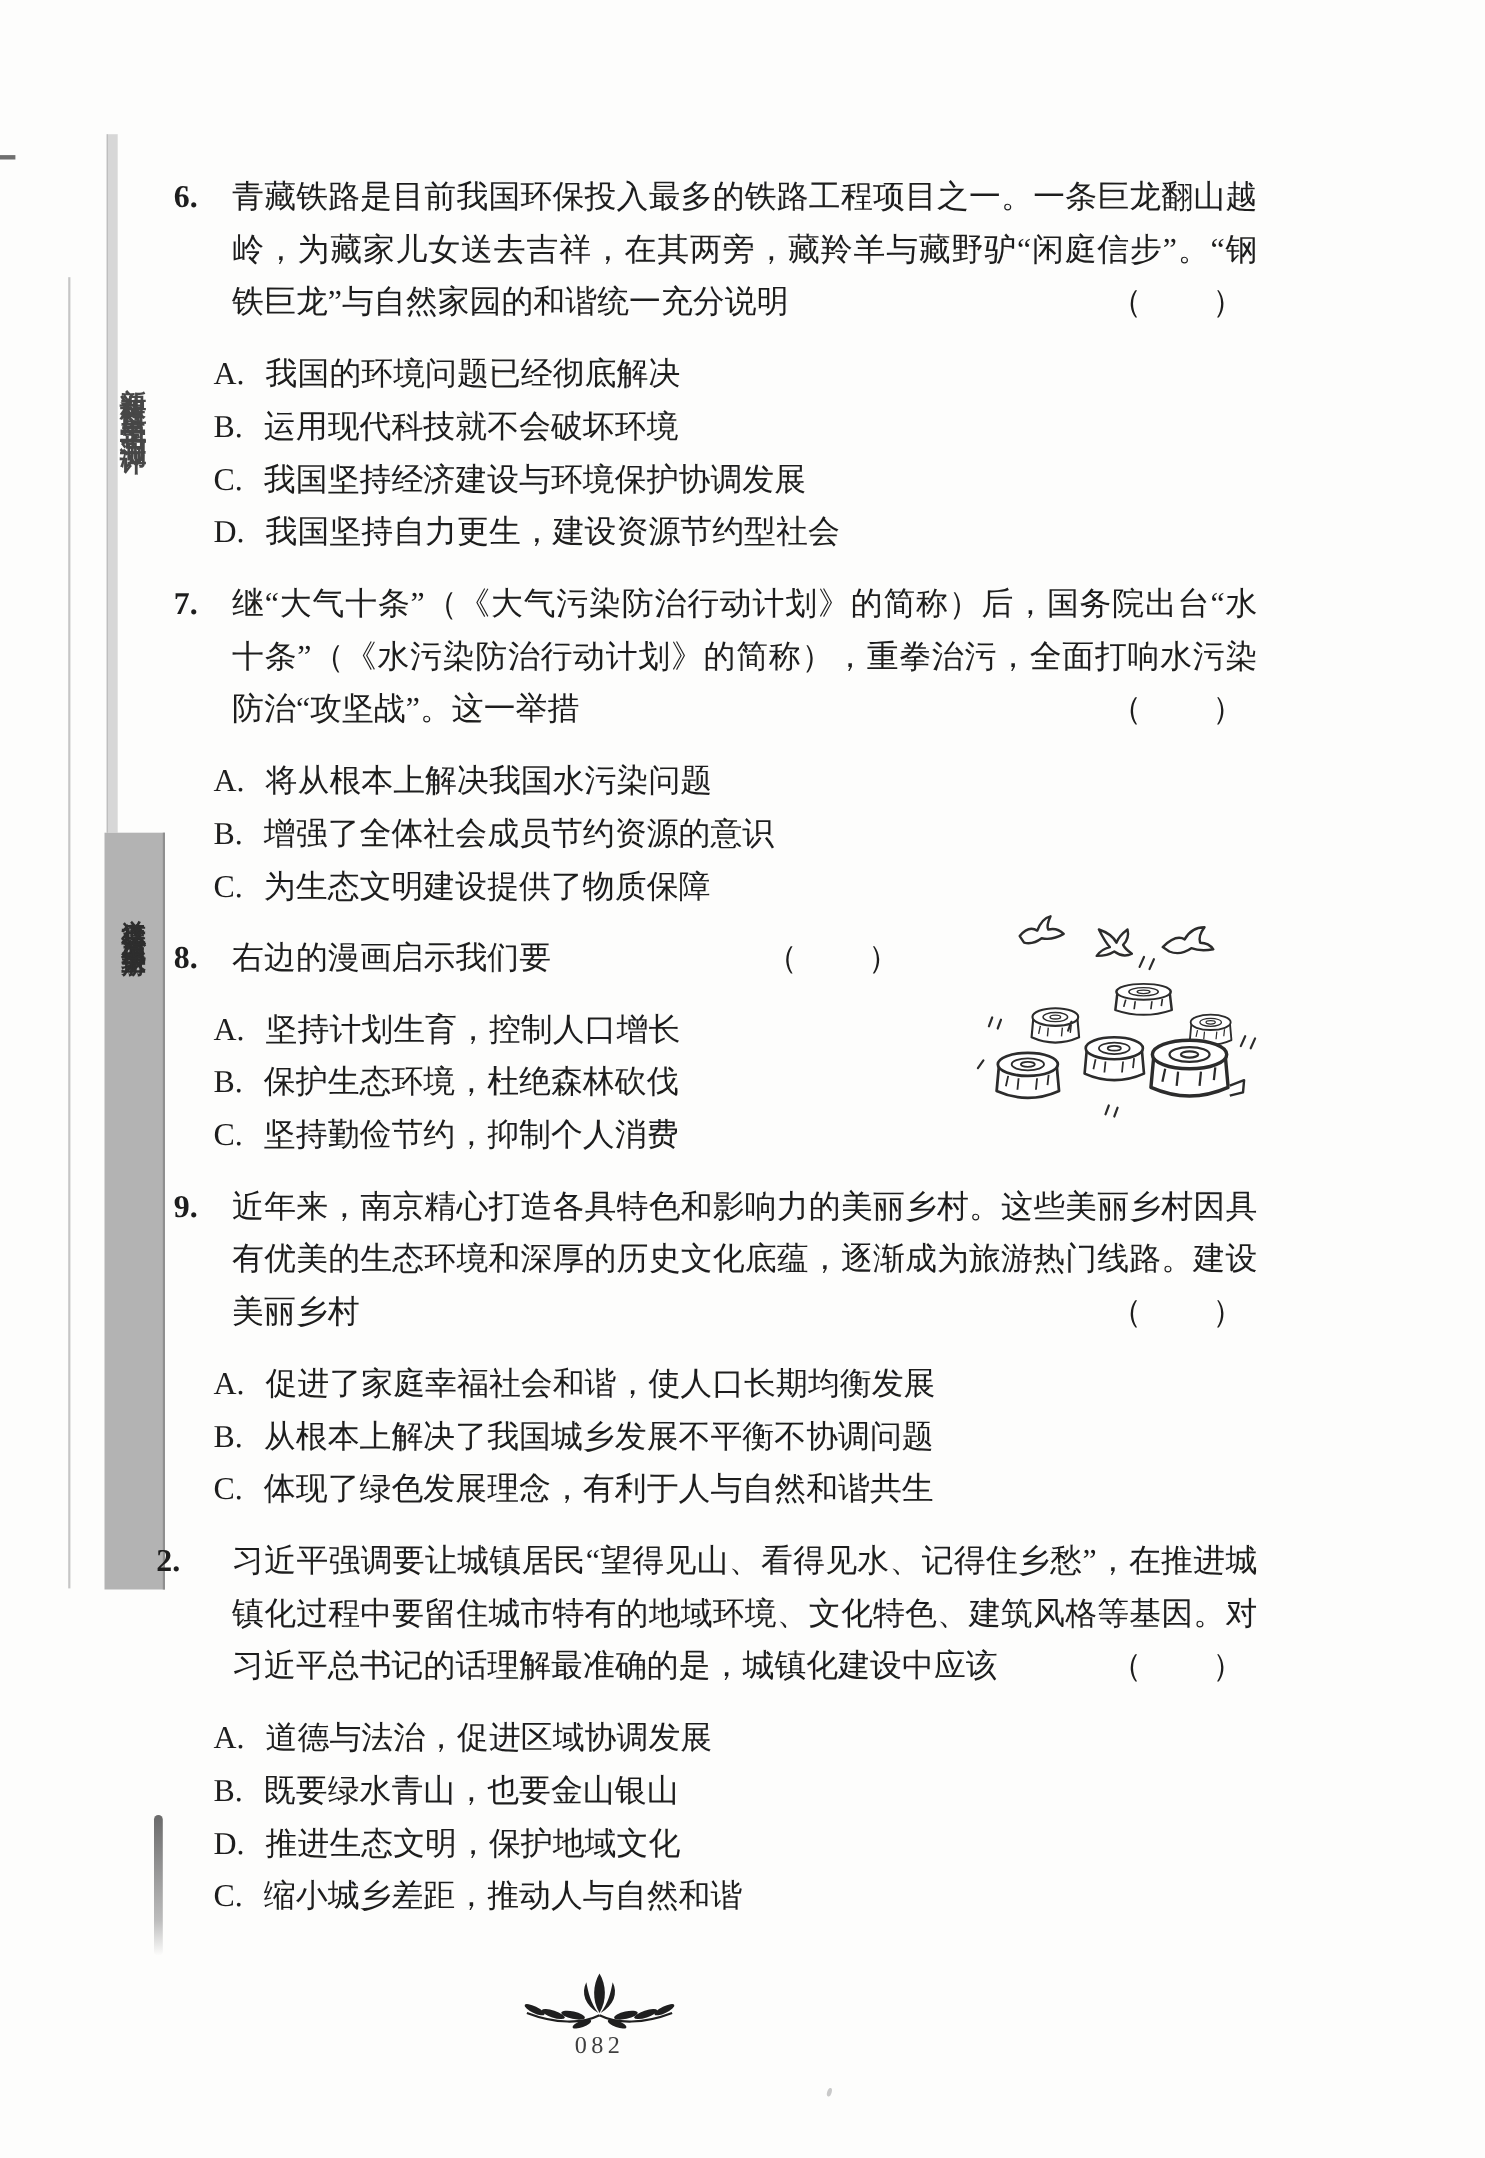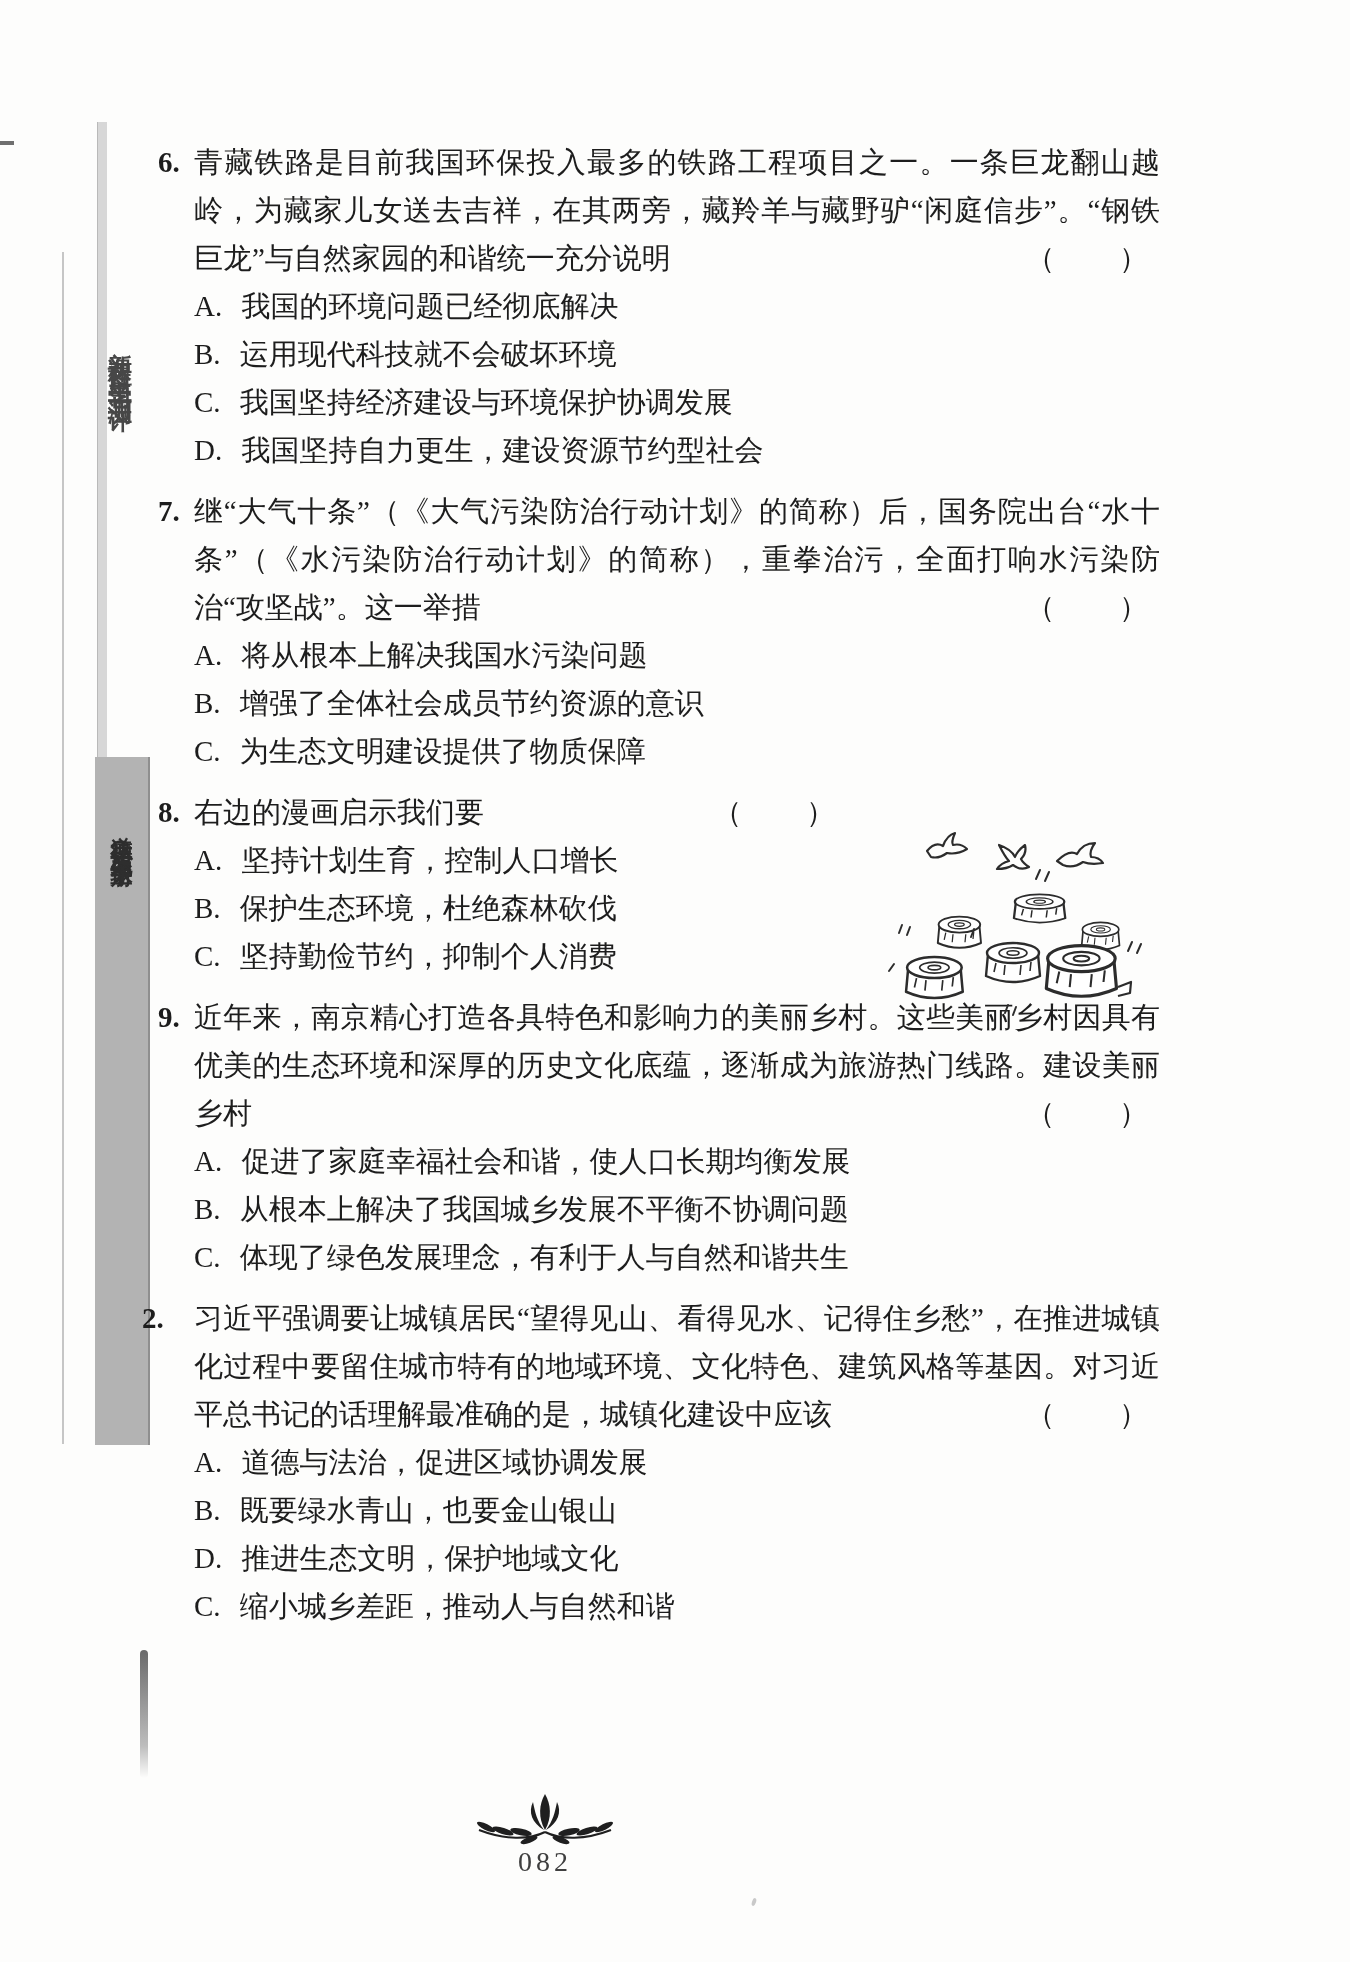--- a/index.html
+++ b/index.html
@@ -24,33 +24,33 @@
             border-right:2px solid #8f8f8f;display:flex;justify-content:center;}
   .side-book{margin-top:62px;writing-mode:vertical-rl;
              font-family:"Liberation Sans","DejaVu Sans",sans-serif;font-weight:bold;
              font-size:22px;letter-spacing:3px;color:#2e2e2e;}
 
   
   .content{position:absolute;left:160px;top:138px;width:1000px;font-size:29px;line-height:48px;}
   .question{position:relative;padding-left:34px;margin-bottom:13px;}
   .qnum{position:absolute;left:-2px;top:0;font-weight:bold;}
   .qnum.wide{left:-18px;}
-  .stem{position:relative;margin:0;text-align:justify;}
+  .stem{position:relative;margin:17px;text-align:justify;}
   .bracket{position:absolute;right:10px;bottom:0;letter-spacing:2px;white-space:nowrap;}
   .has-figure .bracket{right:323px;}
   .option{white-space:nowrap;}
   .opt-label{margin-right:12px;}
 
   
   .cartoon{position:absolute;left:885px;top:815px;margin:0;}
 
   
   .ornament{position:absolute;left:465px;top:1788px;}
   .pagenum{position:absolute;left:465px;top:1846px;width:160px;text-align:center;
-           font-size:28px;letter-spacing:4px;color:#3f3f3f;}
+           font-size:22px;letter-spacing:4px;color:#3f3f3f;}
 </style>
 </head>
 <body>
 
 <div class="page">
 
   <div class="edge-dash"></div>
   <div class="edge-line"></div>
   <div class="smudge"></div>
   <div class="speck"></div>

